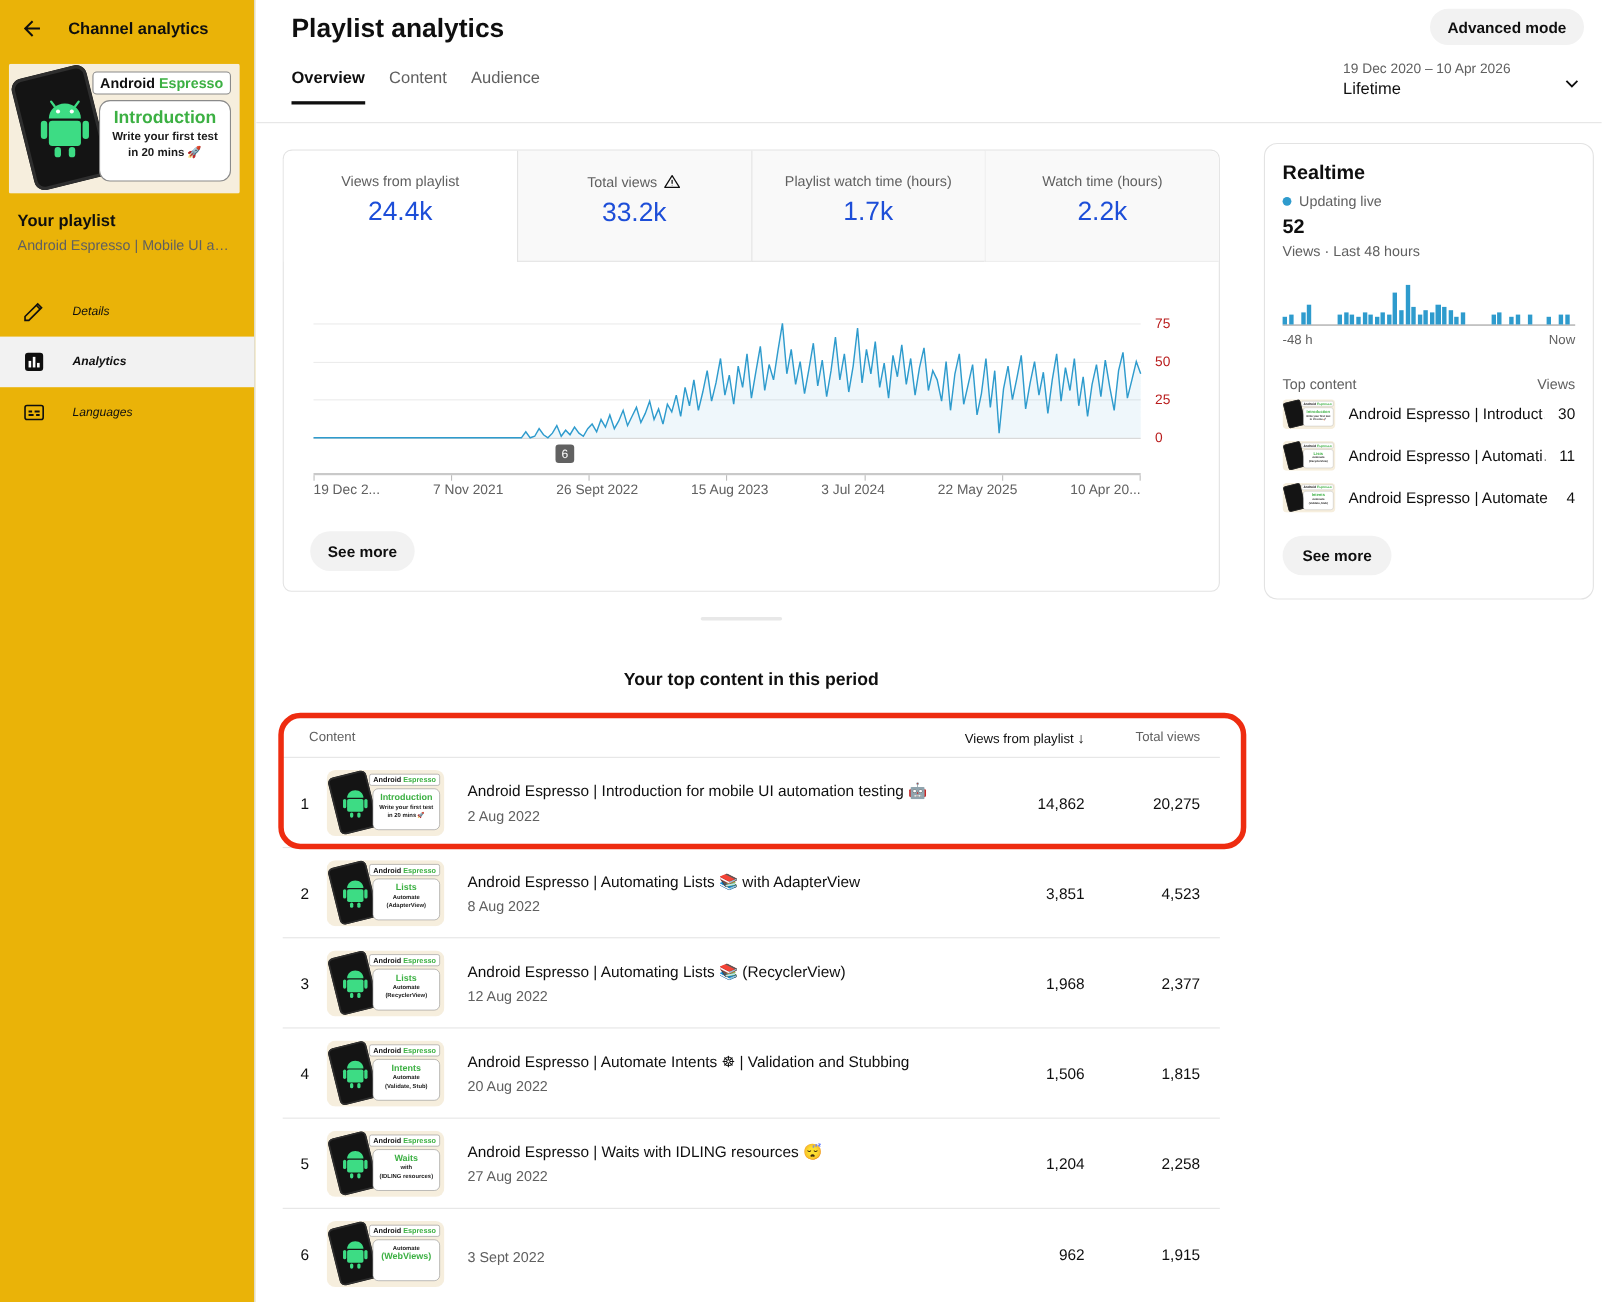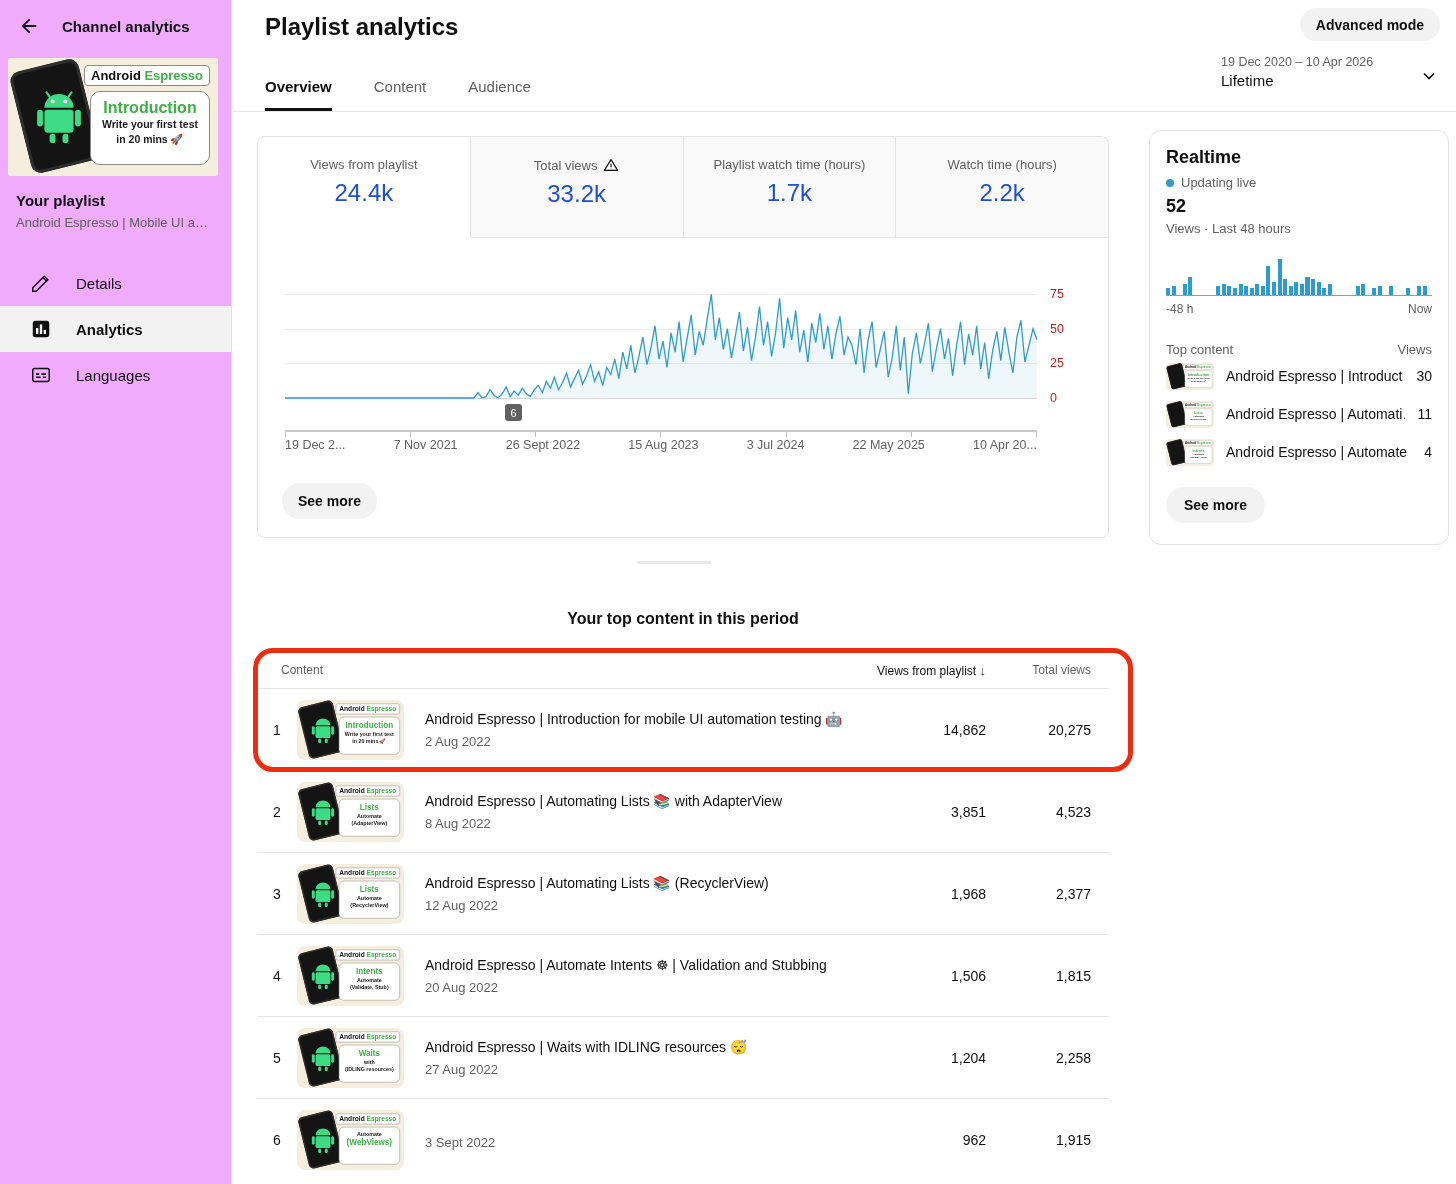--- a/index.html
+++ b/index.html
@@ -1,31 +1,31 @@
 <!DOCTYPE html>
 <html><head>
 <meta charset="utf-8">
 <style>
   * { margin:0; padding:0; box-sizing:border-box; }
   html,body { width:1456px; height:1184px; background:#fff; overflow:hidden;
     font-family:"Liberation Sans", sans-serif; color:#0f0f0f; }
 
   
   #sidebar { position:absolute; left:0; top:0; width:232px; height:1184px;
-    border-right:1px solid #e0e0e0; background:#f0abfc; }
+    border-right:1px solid #e0e0e0; background:#eab308; }
   .sb-head { display:flex; align-items:center; gap:20px; padding:14px 16px 10px 18px; }
   .back-btn { width:24px; height:24px; cursor:pointer; display:flex; align-items:center; }
   .sb-title { font-size:15px; font-weight:600; }
   .sb-thumb-wrap { margin:10px 8px 0 8px; width:210px; height:118px; border-radius:2px; overflow:hidden; }
   .sb-playlist-label { margin:16px 16px 0 16px; font-size:15px; font-weight:700; }
   .sb-playlist-name { margin:6px 16px 0 16px; font-size:13px; color:#606060;
     white-space:nowrap; overflow:hidden; text-overflow:ellipsis; }
   .sb-nav { margin-top:30px; }
-  .nav-item { display:flex; align-items:center; gap:24px; height:46px; padding-left:30px;
-    font-size:15px; cursor:pointer; }
+  .nav-item { display:flex; align-items:center; gap:24px; height:46px; padding-left:20px;
+    font-size:11px; cursor:pointer;font-style:italic; }
   .nav-item.active { background:#f2f2f2; font-weight:600; }
   .nav-icon { width:22px; height:22px; flex:0 0 22px; }
 
   
   .pl-thumb { position:relative; width:210px; height:118px; background:#f6eedd;
     transform:scale(var(--s,1)); transform-origin:0 0; }
   .phone { position:absolute; left:12px; top:6px; width:70px; height:104px; background:#141414;
     border-radius:10px; transform:rotate(-14deg); box-shadow:inset 0 0 0 3px #2e2e2e; }
   .robot { position:absolute; left:26px; top:30px; width:50px; height:58px; }
   .brand { position:absolute; right:8px; top:7px; background:#fff; border:1.5px solid #8a8a8a;
@@ -38,21 +38,21 @@
   .thumb-table { width:107px; height:60px; border-radius:8px; overflow:hidden; --s:0.5095; flex:0 0 107px; }
   .thumb-mini { width:48px; height:27px; border-radius:4px; overflow:hidden; --s:0.2286; flex:0 0 48px; }
 
   
   #main { position:absolute; left:233px; top:0; width:1223px; height:1184px;border-radius:25px; }
   #mh { position:relative; height:112px; border-bottom:1px solid #e5e5e5; }
   .page-title { position:absolute; left:32px; top:13px; font-size:24px; font-weight:700; }
   .adv-btn { position:absolute; right:16px; top:8px; height:33px; padding:0 16px; border-radius:17px;
     background:#f2f2f2; border:none; font-size:14px; font-weight:600; cursor:pointer;
     display:flex; align-items:center; font-family:inherit; color:#0f0f0f; }
-  .tabs { position:absolute; left:32px; bottom:0; display:flex; gap:42px; }
+  .tabs { position:absolute; left:32px; bottom:16px; display:flex; gap:22px; }
   .tab { font-size:15px; color:#606060; padding-bottom:13px; cursor:pointer; }
   .tab.active { color:#0f0f0f; font-weight:600; border-bottom:3px solid #0f0f0f; }
   .date-block { position:absolute; left:988px; top:55px; cursor:pointer; }
   .date-range { font-size:12.5px; color:#606060; }
   .date-period { font-size:15px; color:#0f0f0f; margin-top:3px; }
   .date-chevron { position:absolute; left:1186px; top:66px; width:20px; height:20px; cursor:pointer; }
 
   
   #chart-card { position:absolute; left:24px; top:136px; width:852px; height:402px;
     border:1px solid #e3e3e3; border-radius:8px; background:#fff; }

